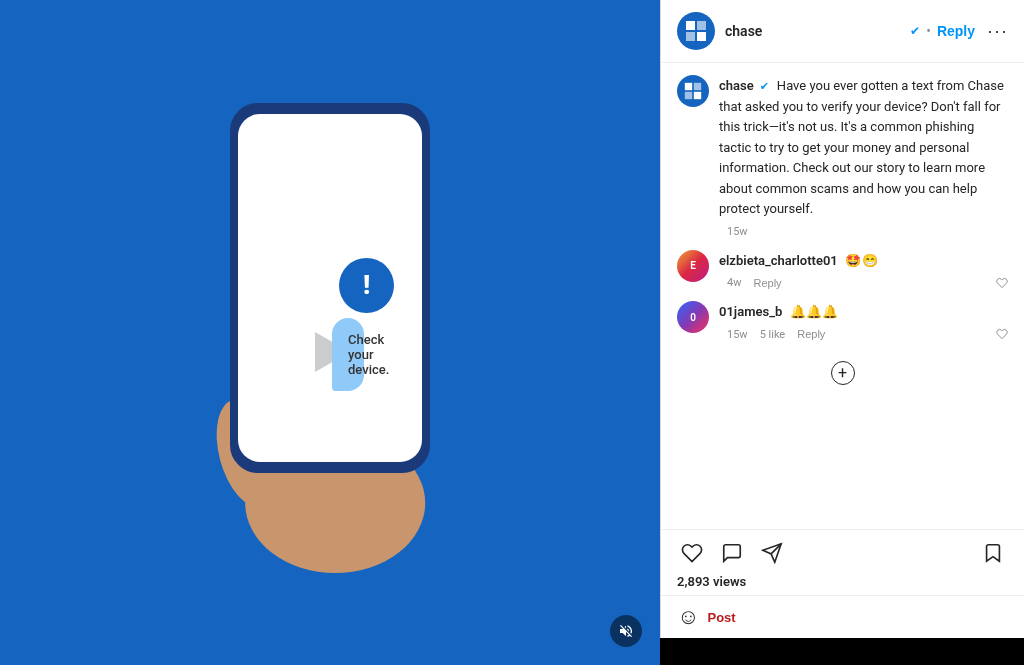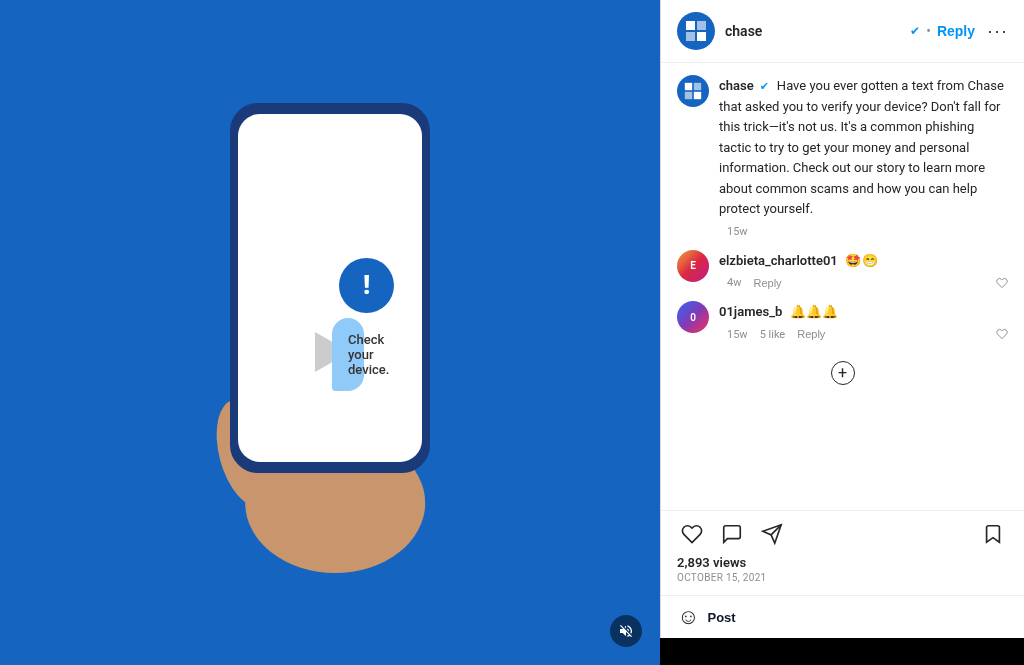--- a/index.html
+++ b/index.html
@@ -423,21 +423,21 @@
       color: #8e8e8e;
       background: transparent;
     }
 
     .post-btn {
       background: none;
       border: none;
       cursor: pointer;
       font-size: 13px;
       font-weight: 600;
-      color: #0f172a;
+      color: #b91c1c;
     }
 
     svg { display: block; }
 
     .like-heart-icon {
       width: 22px;
       height: 22px;
     }
     .comment-icon {
       width: 22px;
@@ -610,21 +610,20 @@
             <polygon points="22 2 15 22 11 13 2 9 22 2"></polygon>
           </svg>
         </button>
         <button class="save-icon-btn">
           <svg class="bookmark-icon" viewBox="0 0 24 24" fill="none" stroke="#262626" stroke-width="1.8">
             <path d="M19 21l-7-5-7 5V5a2 2 0 0 1 2-2h10a2 2 0 0 1 2 2z"></path>
           </svg>
         </button>
       </div>
       <div class="views-count">2,893 views</div>
-      <div class="post-date">OCTOBER 15, 2021</div>
     </div>
 
     <div class="comment-input-area">
       <button class="emoji-btn">☺</button>
       <button class="post-btn">Post</button>
     </div>
 
   </div>
 </div>
 

